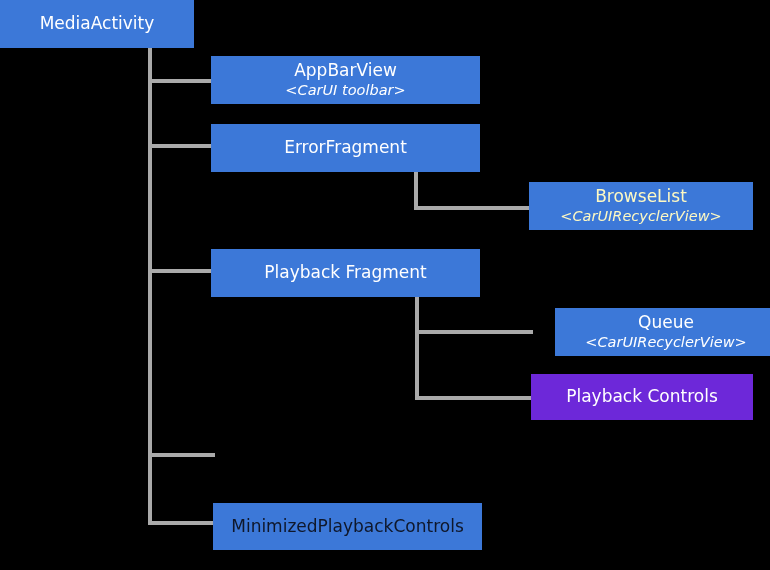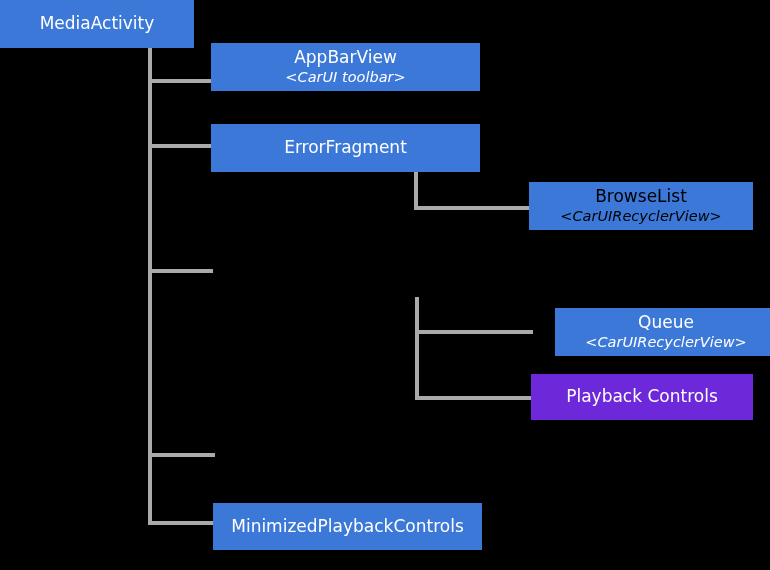--- a/index.html
+++ b/index.html
@@ -54,34 +54,37 @@
     <div class="conn" style="left: 148px; top: 453px; width: 67px; height: 4px; background: rgb(170, 170, 170);"></div>
     <div class="conn" style="left: 148px; top: 521px; width: 67px; height: 4px; background: rgb(170, 170, 170);"></div>
     <div class="conn" style="left: 414px; top: 172px; width: 4px; height: 38px; background: rgb(170, 170, 170);"></div>
     <div class="conn" style="left: 414px; top: 206px; width: 117px; height: 4px; background: rgb(170, 170, 170);"></div>
     <div class="conn" style="left: 415px; top: 297px; width: 4px; height: 103px; background: rgb(170, 170, 170);"></div>
     <div class="conn" style="left: 415px; top: 330px; width: 118px; height: 4px; background: rgb(170, 170, 170);"></div>
     <div class="conn" style="left: 415px; top: 396px; width: 118px; height: 4px; background: rgb(170, 170, 170);"></div>
     <div class="node" style="left: 0px; top: 0px; width: 194px; height: 48px; background: rgb(60, 120, 216); color: rgb(255, 255, 255);">
       <div class="title">MediaActivity</div>
     </div>
-    <div class="node" style="left: 211px; top: 43px; width: 269px; height: 48px; background: rgb(60, 120, 216); color: rgb(255, 255, 255);">
+    <div class="node" style="left: 211px; top: 56px; width: 269px; height: 48px; background: rgb(60, 120, 216); color: rgb(255, 255, 255);">
       <div class="title">AppBarView</div>
       <div class="subtitle">&lt;CarUI toolbar&gt;</div>
     </div>
     <div class="node" style="left: 211px; top: 124px; width: 269px; height: 48px; background: rgb(60, 120, 216); color: rgb(255, 255, 255);">
       <div class="title">ErrorFragment</div>
     </div>
-    <div class="node" style="left: 529px; top: 182px; width: 224px; height: 48px; background: rgb(60, 120, 216); color: #000000;">
+    <div class="node" style="left: 529px; top: 182px; width: 224px; height: 48px; background: rgb(60, 120, 216); color: #fef9c3;">
       <div class="title">BrowseList</div>
       <div class="subtitle">&lt;CarUIRecyclerView&gt;</div>
+    </div>
+    <div class="node" style="left: 211px; top: 249px; width: 269px; height: 48px; background: rgb(60, 120, 216); color: rgb(255, 255, 255);">
+      <div class="title">Playback Fragment</div>
     </div>
     <div class="node" style="left: 555px; top: 308px; width: 222px; height: 48px; background: rgb(60, 120, 216); color: rgb(255, 255, 255);">
       <div class="title">Queue</div>
       <div class="subtitle">&lt;CarUIRecyclerView&gt;</div>
     </div>
     <div class="node" style="left: 531px; top: 374px; width: 222px; height: 46px; background: #6d28d9; color: rgb(255, 255, 255);">
       <div class="title">Playback Controls</div>
     </div>
-    <div class="node" style="left: 213px; top: 503px; width: 269px; height: 47px; background: rgb(60, 120, 216); color: #ffffff;">
+    <div class="node" style="left: 213px; top: 503px; width: 269px; height: 47px; background: rgb(60, 120, 216); color: #0f172a;">
       <div class="title">MinimizedPlaybackControls</div>
     </div>
   </div>
 
 </body></html>

